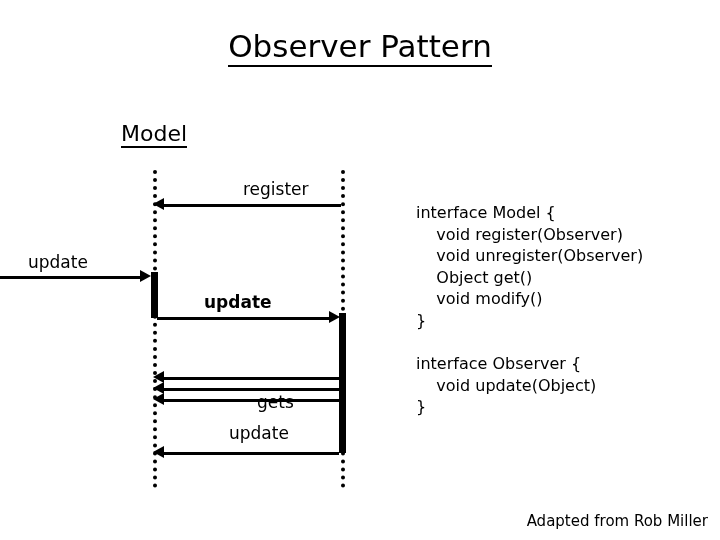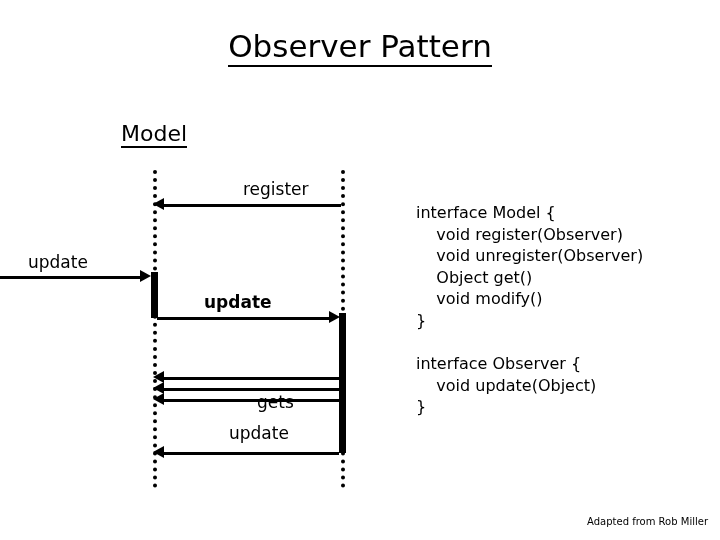--- a/index.html
+++ b/index.html
@@ -117,21 +117,21 @@
   }
   #code-model    { left: 416px; top: 202px; }
   #code-observer { left: 416px; top: 353px; }
 
   
   #footer {
     left: 0;
     top: 515px;
     width: 708px;
     text-align: right;
-    font-size: 10px;
+    font-size: 15px;
     line-height: 13px;
     white-space: nowrap;
   }
 </style>
 </head>
 <body>
 
 <div id="slide">
 
   <div id="head-model" class="abs head"><span>Model</span></div>

